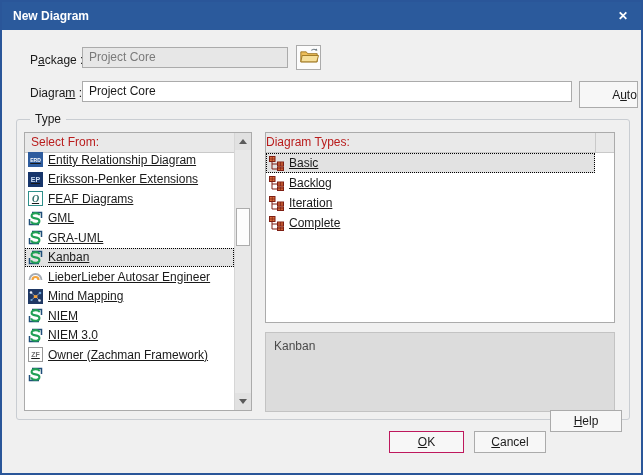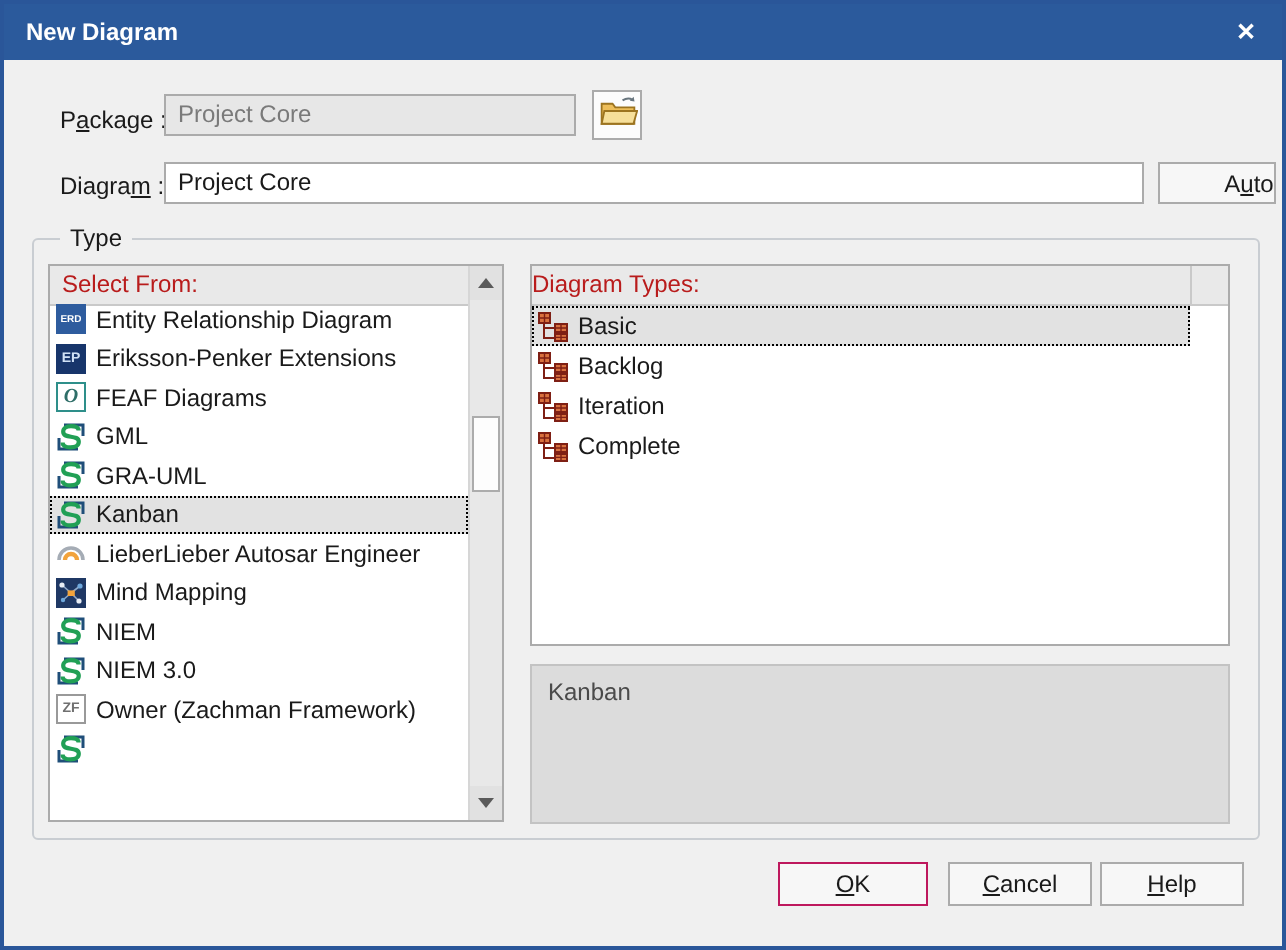--- a/index.html
+++ b/index.html
@@ -26,21 +26,21 @@
   .list-header{position:absolute;left:0;top:0;height:20px;background:#E9E9E9;border-bottom:1px solid #C9C9C9;
     font-size:12px;line-height:19px;padding-left:6px;color:#b91c1c;}
   .sf-list{left:22px;top:130px;width:228px;height:279px;}
   .sf-list .list-header{width:209px;}
   .dt-list{left:263px;top:130px;width:350px;height:191px;}
   .dt-list .list-header{width:100%;}
   .dt-list .header-col{position:absolute;left:0;top:0;width:330px;height:20px;border-right:1px solid #C9C9C9;}
   .items{position:absolute;left:0;top:20px;right:0;bottom:0;overflow:hidden;}
   .sf-list .items{right:17px;margin-top:-3px;}
   .row{display:flex;align-items:center;height:19.5px;padding-left:3px;font-size:12px;color:#1A1A1A;
-    width:100%;cursor:pointer;white-space:nowrap;}
+    width:100%;cursor:pointer;white-space:nowrap;text-decoration:underline;}
   .dt-list .row{height:20px;}
   .row.sel{background:#E2E2E2;outline:1px dotted #000;outline-offset:-1px;}
   .dt-list .row.sel{width:329px;}
   .icon{width:15px;height:15px;flex:0 0 15px;margin-right:5px;display:flex;align-items:center;
     justify-content:center;font-weight:bold;overflow:hidden;}
   .i-erd{background:#2E5C9E;color:#fff;font-size:5px;letter-spacing:0;}
   .i-ep{background:#17356B;color:#CFE0F5;font-size:7px;}
   .i-feaf{background:#fff;border:1px solid #2E8F8A;color:#2E6E68;font-style:italic;
     font-family:"Liberation Serif",serif;font-size:10px;}
   .i-zf{background:#fff;border:1px solid #999;color:#707070;font-size:7px;}
@@ -74,21 +74,21 @@
         <path d="M2 5 L8 5 L9.5 7 L20 7 L20 16 L2 16 Z" fill="#EDBE5A" stroke="#9C7420"></path>
         <path d="M3.5 9 L21.5 9 L19.5 16 L2 16 Z" fill="#F6DF9A" stroke="#9C7420"></path>
         <path d="M13.5 3.2 Q16.5 1.2 19 2.8" stroke="#68757E" fill="none" stroke-width="1.1"></path>
         <path d="M19.6 1.2 l0.5 2.6 -2.6-0.5 z" fill="#68757E"></path>
       </svg>
     </span>
   </div>
 
   <span class="lbl" style="left:28px;top:84px;"><span>Diagra</span><span class="mn">m</span><span> :</span></span>
   <div class="field editable" style="left:80px;top:79px;width:490px;">Project Core</div>
-  <div class="push-btn" style="left:577px;top:79px;width:59px;height:21px;padding-left:32px;">
+  <div class="push-btn" style="left:577px;top:79px;width:59px;height:27px;padding-left:32px;">
     <span><span>A</span><span class="mn">u</span><span>to</span></span>
   </div>
 
   <div class="groupbox">
     <span class="group-label">Type</span>
   </div>
 
   <div class="listbox sf-list">
     <div class="list-header">Select From:</div>
     <div class="items" id="select-from-items">
@@ -272,17 +272,17 @@
   </div>
 
   <div class="desc-box">Kanban</div>
 
   <div class="push-btn default" style="left:387px;top:429px;width:75px;">
     <span><span></span><span class="mn">O</span><span>K</span></span>
   </div>
   <div class="push-btn" style="left:472px;top:429px;width:72px;">
     <span><span></span><span class="mn">C</span><span>ancel</span></span>
   </div>
-  <div class="push-btn" style="left:548px;top:429px;width:72px;">
+  <div class="push-btn" style="left:548px;top:408px;width:72px;">
     <span><span></span><span class="mn">H</span><span>elp</span></span>
   </div>
 
 </div>
 
 </body></html>

